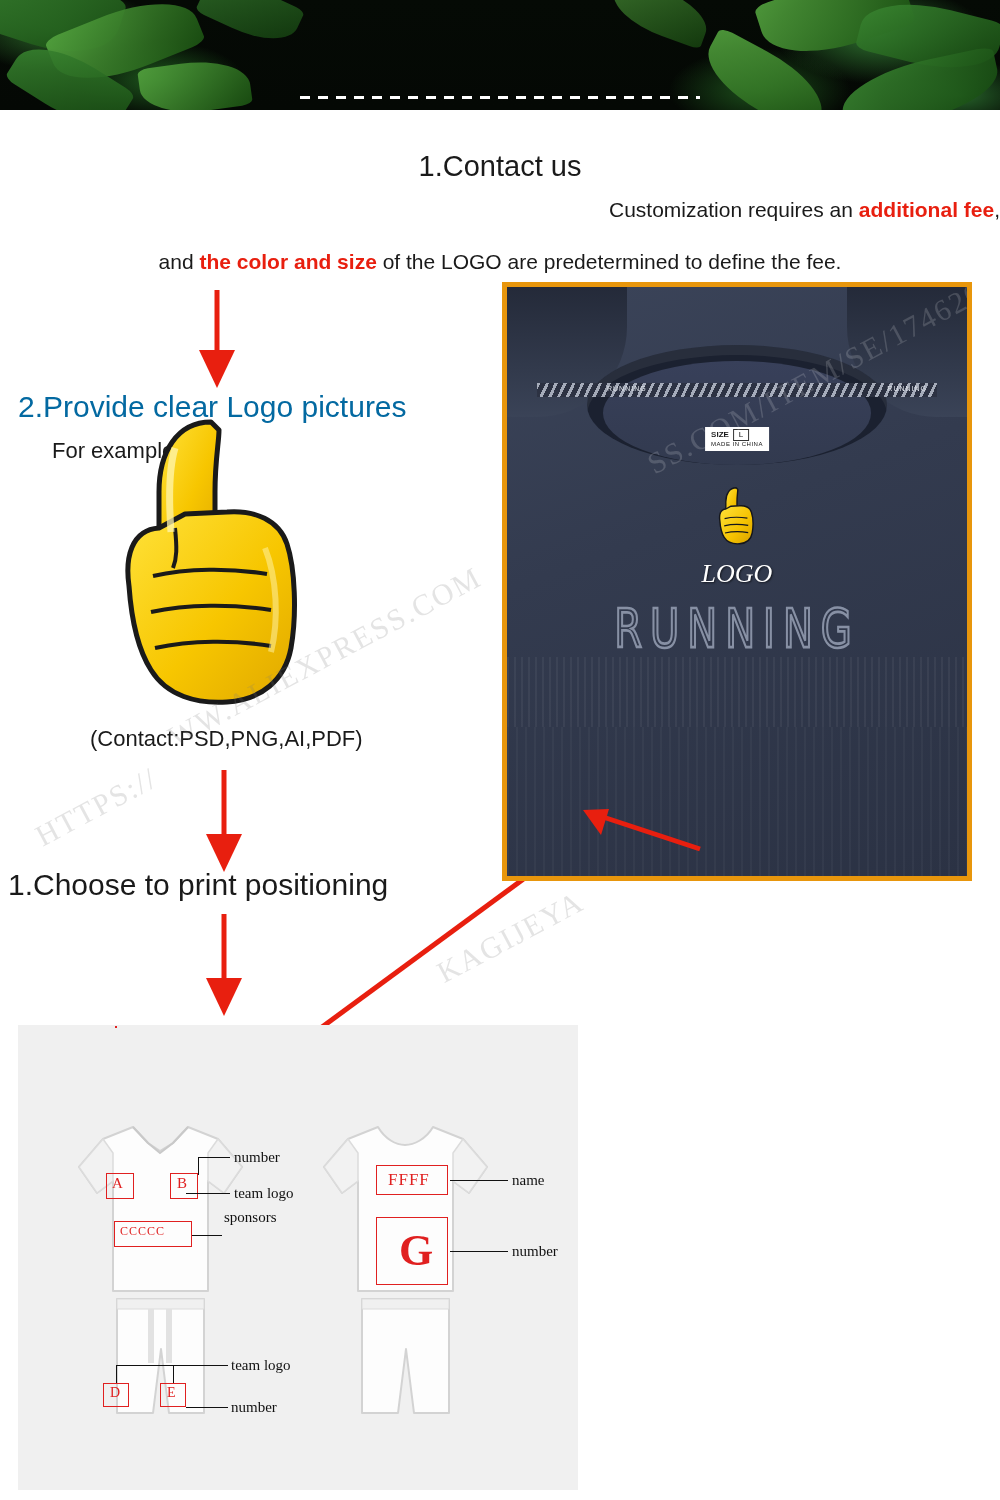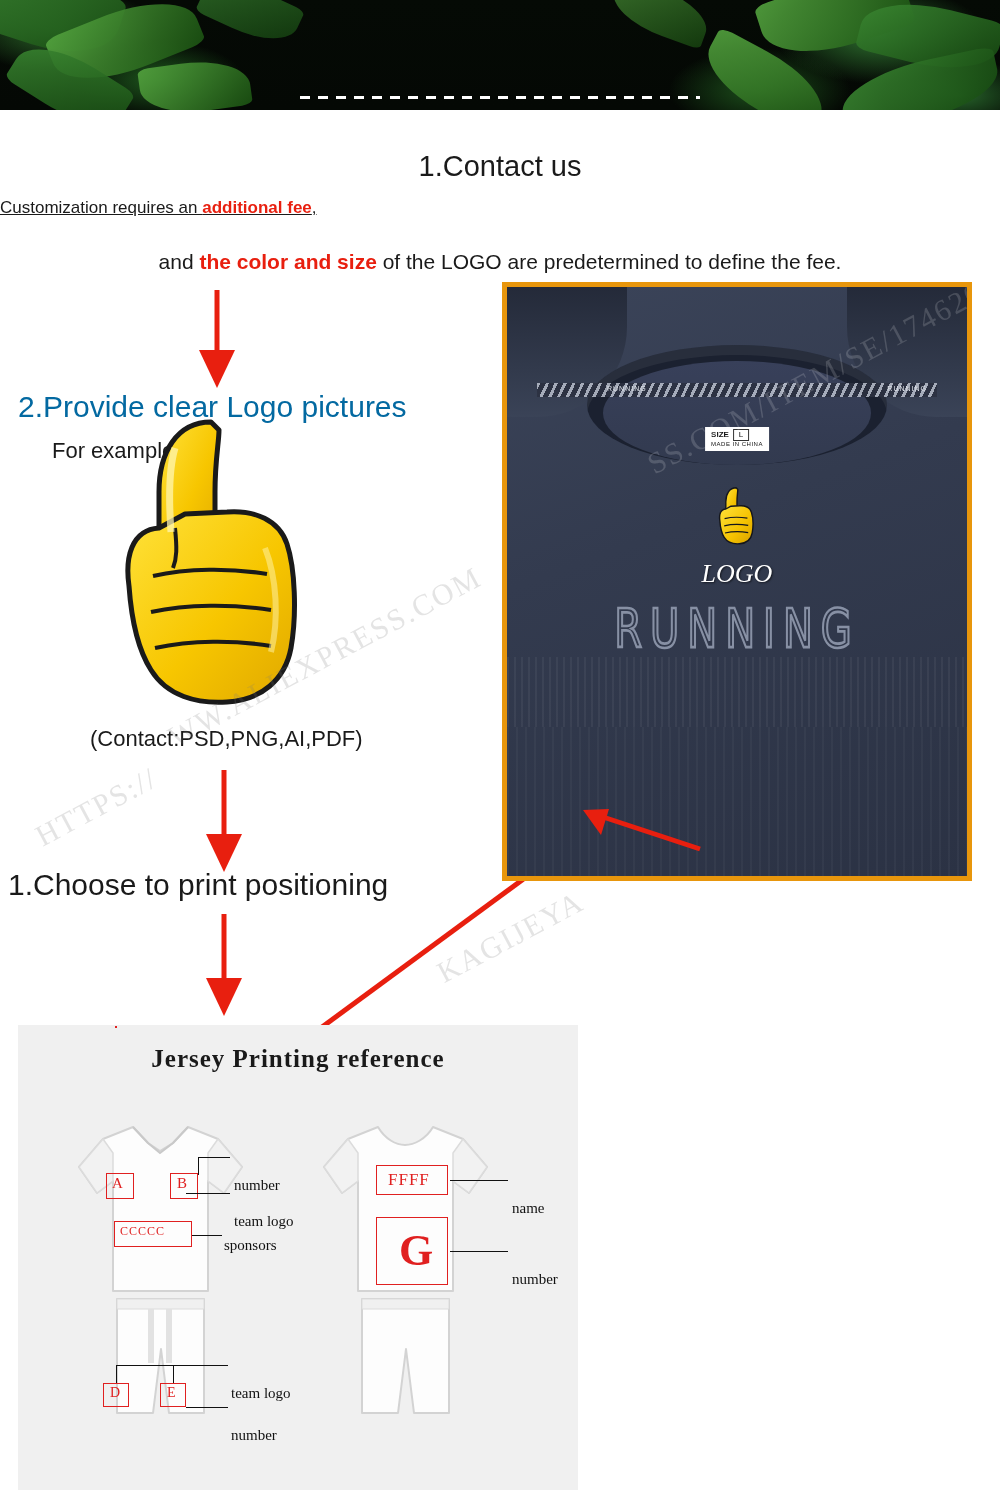--- a/index.html
+++ b/index.html
@@ -62,24 +62,23 @@
     left: 0; top: 150px;
     width: 1000px;
     text-align: center;
     font-size: 29px;
     color: #1a1a1a;
   }
   .line2 {
     position: absolute;
     left: 0; top: 198px;
     width: 1000px;
-    text-align: left;
-    font-size: 17px;
-    color: #1a1a1a;
-    text-decoration: underline;
+    text-align: right;
+    font-size: 21px;
+    color: #1a1a1a;
   }
   .line3 {
     position: absolute;
     left: 0; top: 250px;
     width: 1000px;
     text-align: center;
     font-size: 21px;
     color: #1a1a1a;
   }
   .red-bold { color: #e81f0f; font-weight: bold; }
@@ -255,21 +254,20 @@
     font-size: 25px;
     color: #1a1a1a;
     letter-spacing: 1px;
   }
   .ref-cap {
     position: absolute;
     font-family: "Liberation Serif", serif;
     font-size: 15px;
     color: #111;
     white-space: nowrap;
-    margin-top: 28px;
   }
   .red-box {
     position: absolute;
     border: 1px solid #e02020;
     box-sizing: border-box;
   }
   .red-text {
     position: absolute;
     color: #e02020;
     font-family: "Liberation Serif", serif;
@@ -414,21 +412,20 @@
 <div class="watermark dark" style="left:150px; top:640px;">WW.ALIEXPRESS.COM</div>
 <div class="watermark dark" style="left:30px; top:790px;">HTTPS://</div>
 <div class="watermark dark" style="left:430px; top:920px;">KAGIJEYA</div>
 
 <svg class="arrow" style="left:575px; top:805px;" width="130" height="50" viewBox="0 0 130 50">
   <line x1="125" y1="44" x2="22" y2="10" stroke="#e81f0f" stroke-width="5"></line>
   <polygon points="8,5 34,4 26,30" fill="#e81f0f"></polygon>
 </svg>
 
 <div class="ref-panel">
-  <div class="ref-title">Jersey  Printing  reference</div>
 
   <svg style="position:absolute; left:55px; top:88px;" width="175" height="340" viewBox="0 0 175 340">
 
     <path d="M60 14 L30 26 L6 54 L24 80 L40 68 L40 178 L135 178 L135 68 L151 80 L169 54 L145 26 L115 14
              L100 30 L87 38 L75 30 Z" fill="#fdfdfd" stroke="#d3d3d3" stroke-width="2" stroke-linejoin="round"></path>
     <path d="M30 26 L6 54 L24 80 L40 68 L40 40 Z" fill="#f2f2f2" stroke="#dcdcdc" stroke-width="1.5"></path>
     <path d="M145 26 L169 54 L151 80 L135 68 L135 40 Z" fill="#f2f2f2" stroke="#dcdcdc" stroke-width="1.5"></path>
     <path d="M60 14 L75 30 L87 40 L100 30 L115 14" fill="none" stroke="#c9c9c9" stroke-width="2"></path>
 
     <path d="M44 186 L131 186 L131 300 L96 300 L88 236 L80 300 L44 300 Z" fill="#fdfdfd" stroke="#d3d3d3" stroke-width="2" stroke-linejoin="round"></path>

